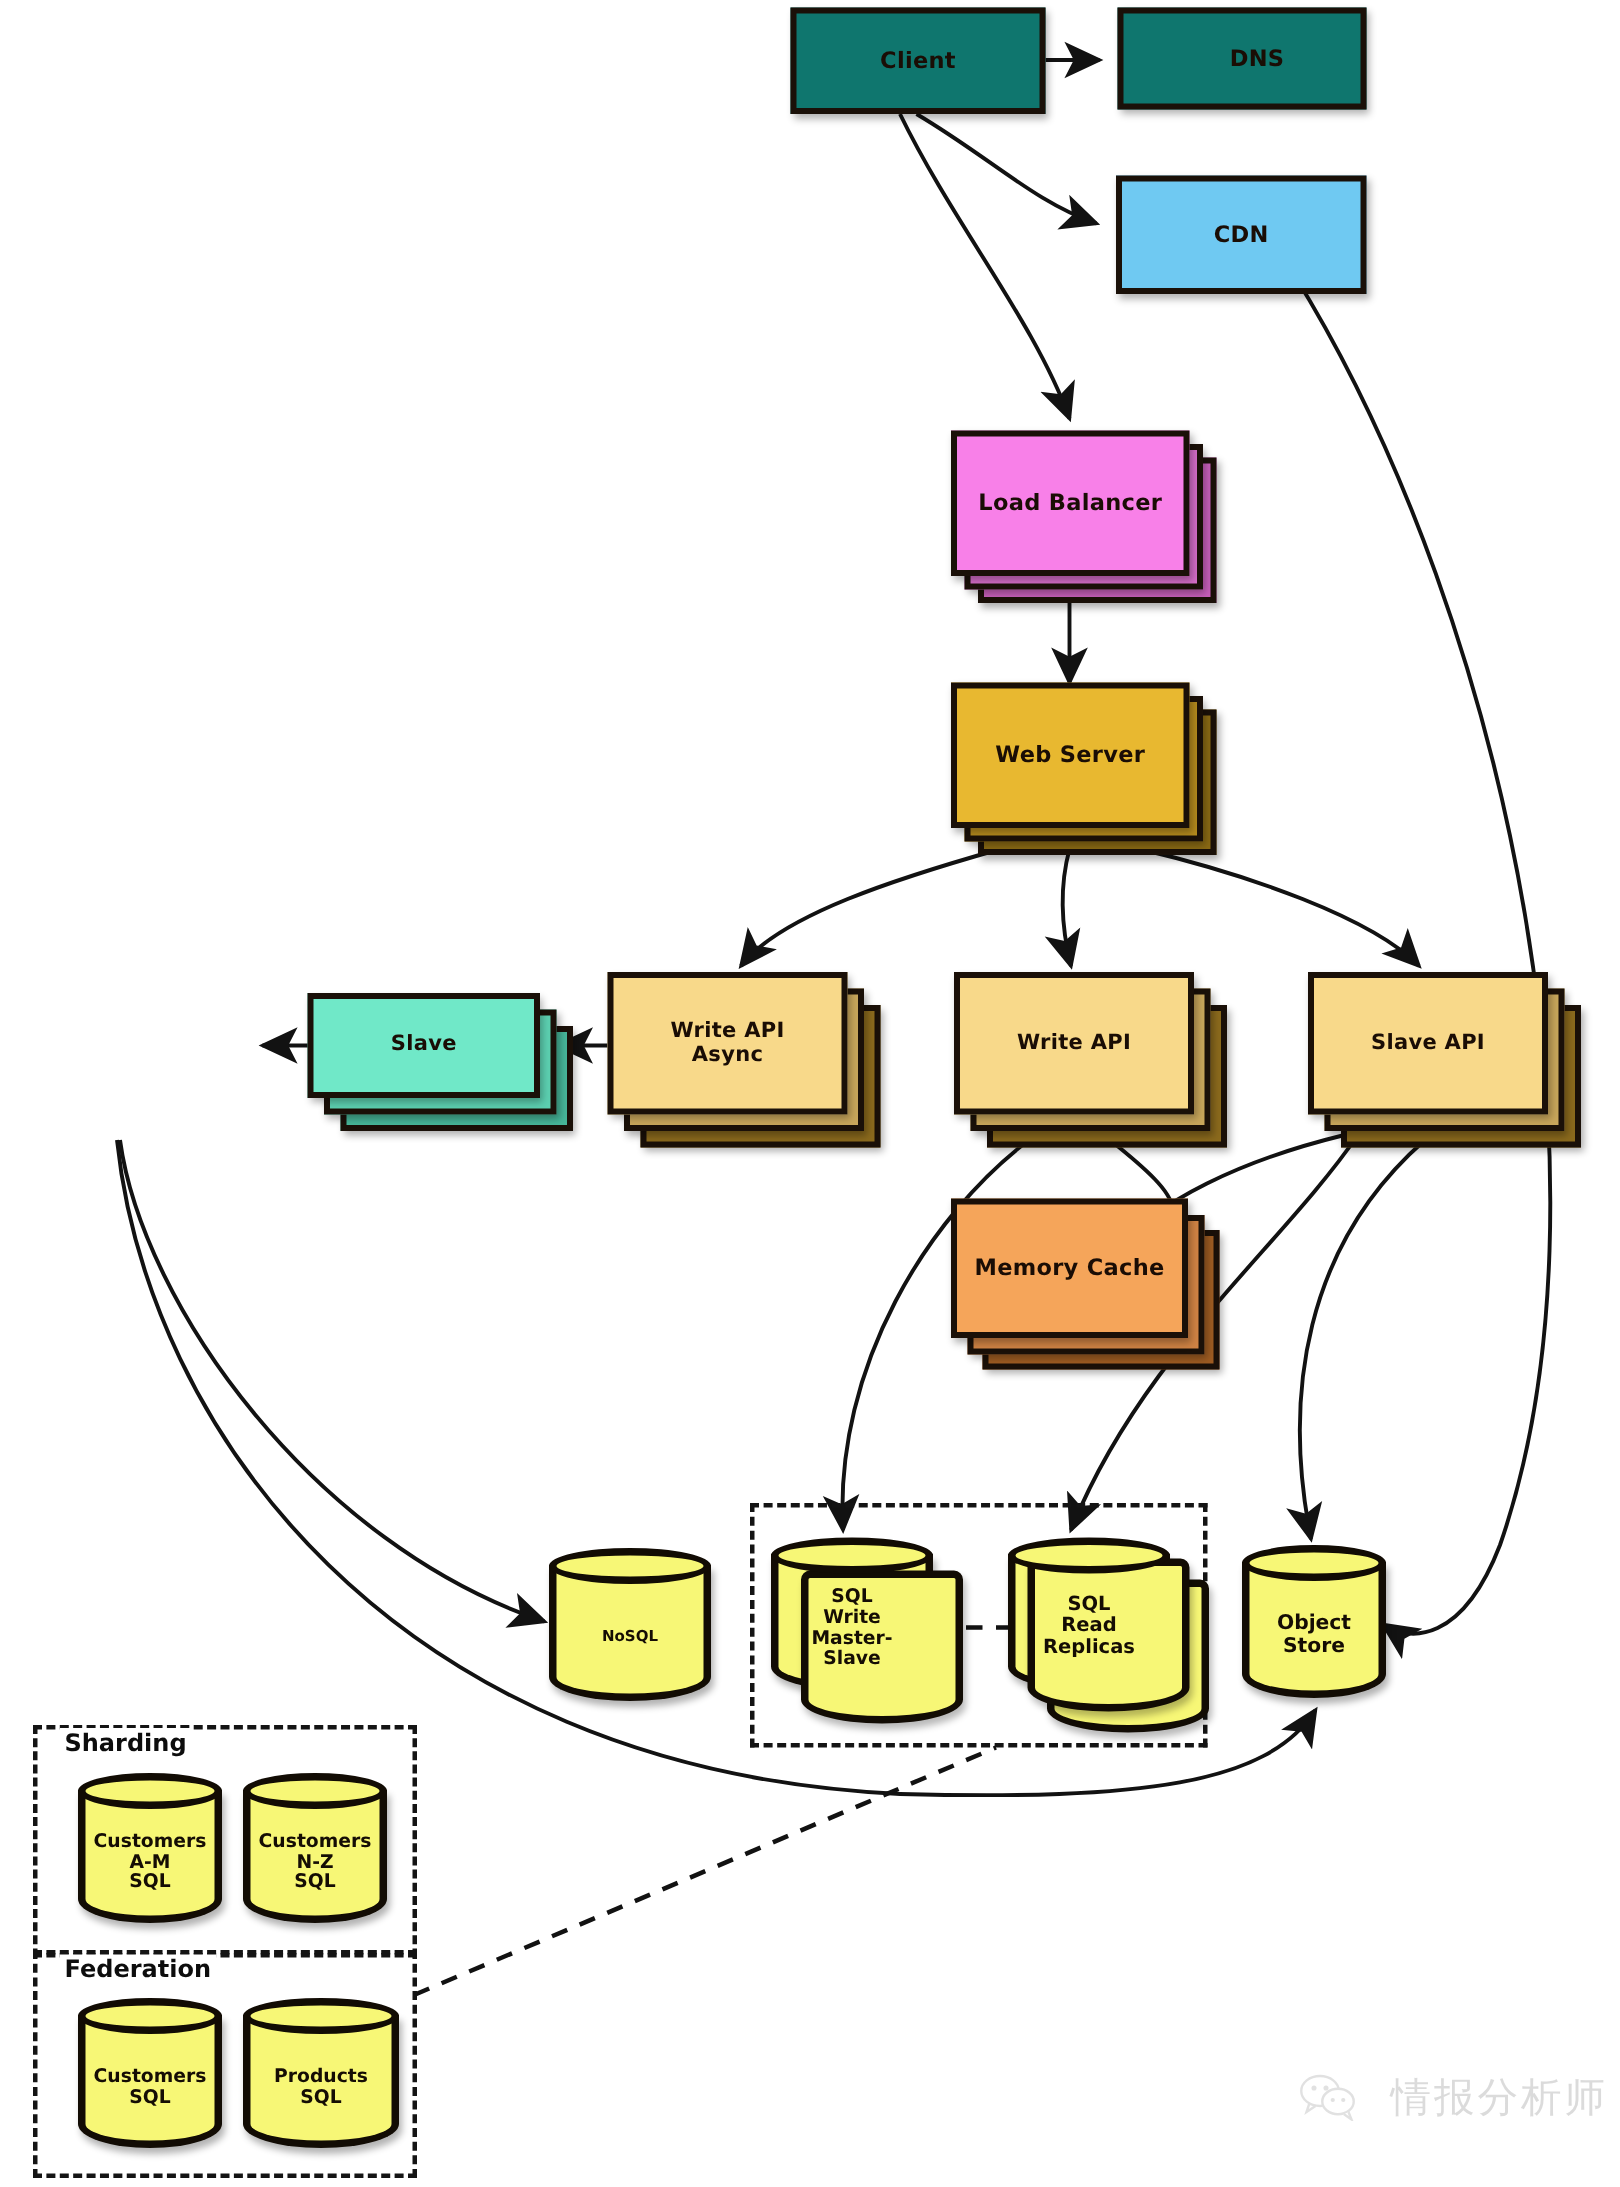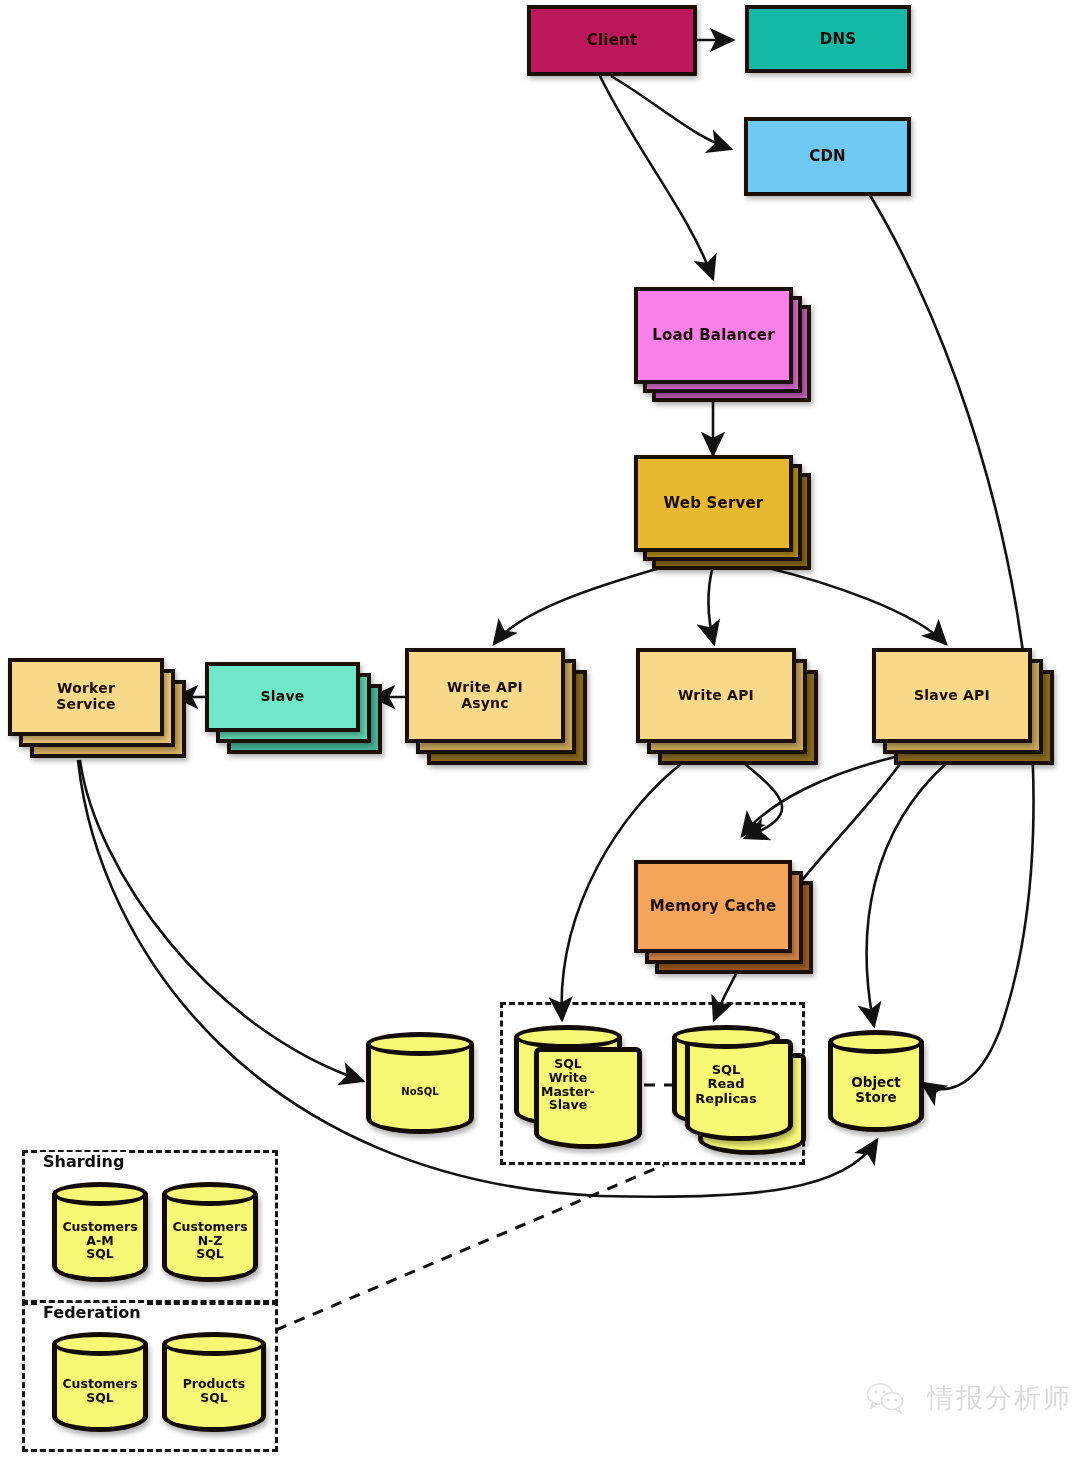--- a/index.html
+++ b/index.html
@@ -192,27 +192,27 @@
     </g>
     <g fill="none" stroke="#121212" stroke-width="3" stroke-dasharray="11 9">
 
       <path d="M624,1085 L672,1085"></path>
 
       <path d="M276,1330 L664,1165"></path>
     </g>
   </svg>
 
   <div class="node" style="left:527px; top:5px; width:170px; height:71px;">
-    <div class="face" style="background:#be185d; font-size:15px;">
+    <div class="face" style="background:#0f766e; font-size:15px;">
       <span>Client</span>
     </div>
   </div>
 
   <div class="node" style="left:745px; top:5px; width:166px; height:68px;">
-    <div class="face" style="background:#14b8a6; font-size:15px;padding-left:20px;">
+    <div class="face" style="background:#0f766e; font-size:15px;padding-left:20px;">
       <span>DNS</span>
     </div>
   </div>
 
   <div class="node" style="left:744px; top:117px; width:167px; height:79px;">
     <div class="face" style="background:#6FC9F2; font-size:15px;">
       <span>CDN</span>
     </div>
   </div>
 
@@ -225,28 +225,20 @@
   </div>
 
   <div class="node" style="left:634px; top:287px; width:159px; height:97px;">
     <div class="shadowlayer" style="left:18px; top:18px; width:159px; height:97px; background:#C75FBA;"></div>
     <div class="shadowlayer" style="left:9px; top:9px; width:159px; height:97px; background:#D86FCB;"></div>
     <div class="face" style="background:#F880E8; font-size:15px;">
       <span>Load Balancer</span>
     </div>
   </div>
 
-  <div class="node" style="left:8px; top:658px; width:156px; height:78px;">
-    <div class="shadowlayer" style="left:22px; top:22px; width:156px; height:78px; background:#D7B062;"></div>
-    <div class="shadowlayer" style="left:11px; top:11px; width:156px; height:78px; background:#E6C377;"></div>
-    <div class="face" style="background:#F8D98A; font-size:14px; white-space:pre-line;">
-      <span>Worker
-Service</span>
-    </div>
-  </div>
 
   <div class="node" style="left:205px; top:662px; width:155px; height:70px;">
     <div class="shadowlayer" style="left:22px; top:22px; width:155px; height:70px; background:#47B79A;"></div>
     <div class="shadowlayer" style="left:11px; top:11px; width:155px; height:70px; background:#5CCFB0;"></div>
     <div class="face" style="background:#70E8C8; font-size:14px;">
       <span>Slave</span>
     </div>
   </div>
 
   <div class="node" style="left:405px; top:648px; width:160px; height:95px;">
@@ -267,21 +259,21 @@
   </div>
 
   <div class="node" style="left:872px; top:648px; width:160px; height:95px;">
     <div class="shadowlayer" style="left:22px; top:22px; width:160px; height:95px; background:#8B6A1D;"></div>
     <div class="shadowlayer" style="left:11px; top:11px; width:160px; height:95px; background:#C8A65B;"></div>
     <div class="face" style="background:#F8D98A; font-size:14px;">
       <span>Slave API</span>
     </div>
   </div>
 
-  <div class="node" style="left:634px; top:860px; width:158px; height:93px;">
+  <div class="node" style="left:634px; top:799px; width:158px; height:93px;">
     <div class="shadowlayer" style="left:21px; top:21px; width:158px; height:93px; background:#9E5C22;"></div>
     <div class="shadowlayer" style="left:11px; top:11px; width:158px; height:93px; background:#D08344;"></div>
     <div class="face" style="background:#F5A55A; font-size:15px;">
       <span>Memory Cache</span>
     </div>
   </div>
 
   <div class="group" style="left:500px; top:1002px; width:305px; height:163px;"></div>
 
   <div class="group" style="left:22px; top:1150px; width:256px; height:155px;"></div>

